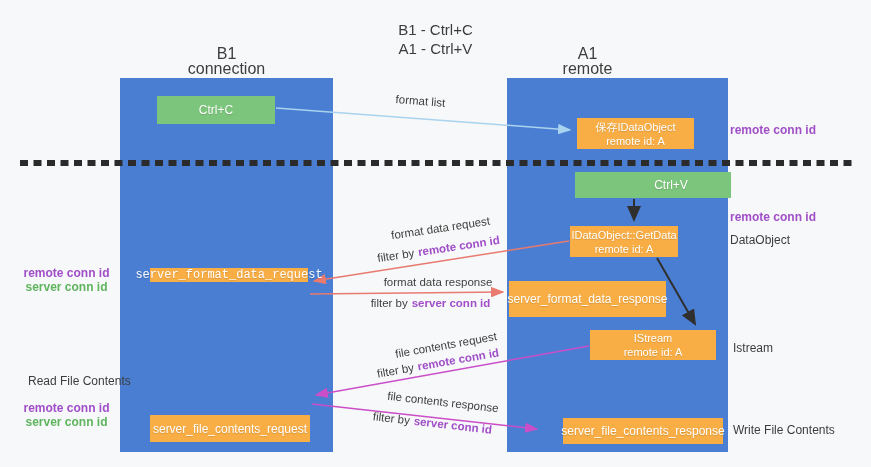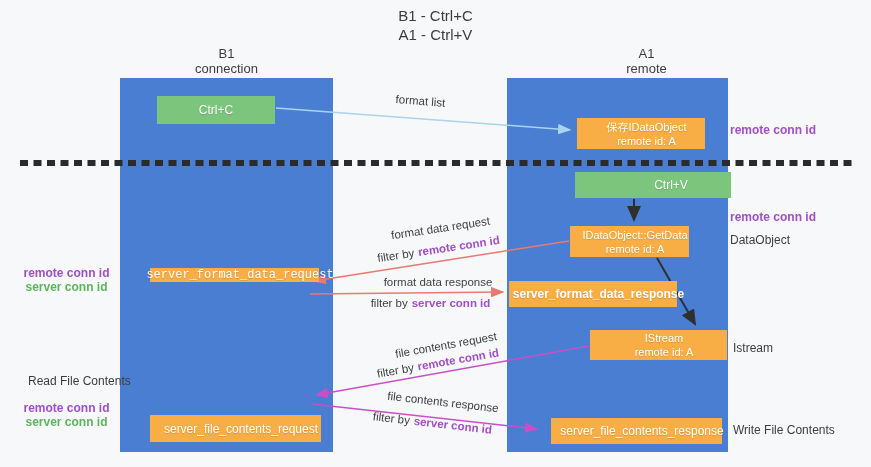--- a/index.html
+++ b/index.html
@@ -5,50 +5,50 @@
   html,body { margin:0; padding:0; }
   .canvas {
     position:relative; width:871px; height:467px;
     background:#f7f8f9; overflow:hidden;
     font-family:"Liberation Sans", sans-serif;
     color:#3d3d3d;
   }
   .abs { position:absolute; }
 
   
-  .title { top:6px; left:0; width:871px; text-align:center;
+  .title { top:20px; left:0; width:871px; text-align:center;
            font-size:15px; line-height:19px; color:#3c3c3c; }
 
   
-  .lane-header { top:46px; text-align:center; font-size:13px; line-height:15px; }
+  .lane-header { top:46px; text-align:center; font-size:16px; line-height:15px; }
   .lane-header.left  { left:120px; width:213px; }
-  .lane-header.right { left:536px; width:221px; }
+  .lane-header.right { left:477px; width:221px; }
 
   
   .lane { top:78px; height:374px; background:#4a7ed2; }
   .lane.left  { left:120px; width:213px; }
   .lane.right { left:507px; width:221px; }
 
   
   .box { display:flex; flex-direction:column; align-items:center; justify-content:center;
          color:#fff; text-align:center; font-size:12px; line-height:14px;
          text-shadow:0 1px 1px rgba(0,0,0,0.15); }
   .box.two { font-size:11px; }
   .green  { background:#7cc57c; }
-  .orange { background:#f9ae45;padding-left:11px; }
+  .orange { background:#f9ae45; }
 
   .b-ctrl-c   { left:157px; top:96px;  width:118px; height:28px;justify-content:center; }
   .b-save-do  { left:577px; top:118px; width:117px; height:31px; }
   .b-ctrl-v   { left:575px; top:172px; width:120px; height:26px;padding-left:36px; }
   .b-getdata  { left:570px; top:226px; width:108px; height:31px; }
   .b-sfd-req  { left:150px; top:268px; width:158px; height:14px;font-family:Liberation Mono, monospace; }
-  .b-sfd-resp { left:509px; top:281px; width:157px; height:26px;font-weight:bold; }
+  .b-sfd-resp { left:509px; top:281px; width:157px; height:36px; }
   .b-istream  { left:590px; top:330px; width:126px; height:30px; }
   .b-sfc-req  { left:150px; top:383px; width:160px; height:27px;margin-top:32px; }
-  .b-sfc-resp { left:551px; top:418px; width:160px; height:26px; }
+  .b-sfc-resp { left:563px; top:418px; width:160px; height:26px; }
 
   
   .alabel { font-size:11.5px; color:#3f3f3f; text-align:center; white-space:nowrap; }
   .purple-key { color:#a04fc8; font-weight:bold; margin-left:4px; }
   .l-format-list { left:368px; top:95px;  width:105px; transform:rotate(4.5deg); }
   .l-fdr         { left:378px; top:222px; width:125px; transform:rotate(-8.5deg); }
   .l-fdr-f       { left:366px; top:243px; width:145px; transform:rotate(-8.5deg); }
   .l-fdresp      { left:383px; top:276px; width:110px; }
   .l-fdresp-f    { left:368px; top:297px; width:125px; }
   .l-fcr         { left:380px; top:339px; width:132px; transform:rotate(-10deg); }

